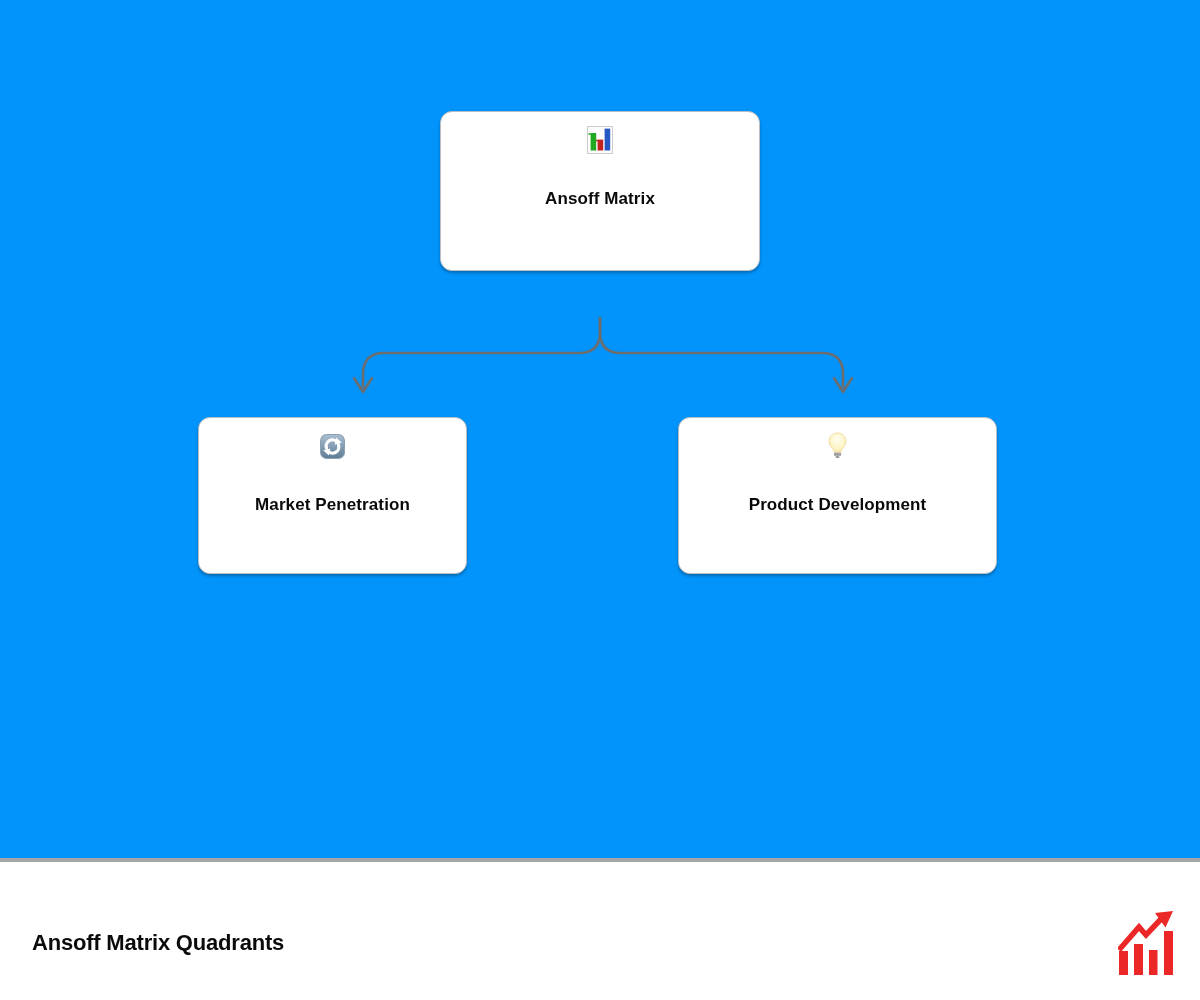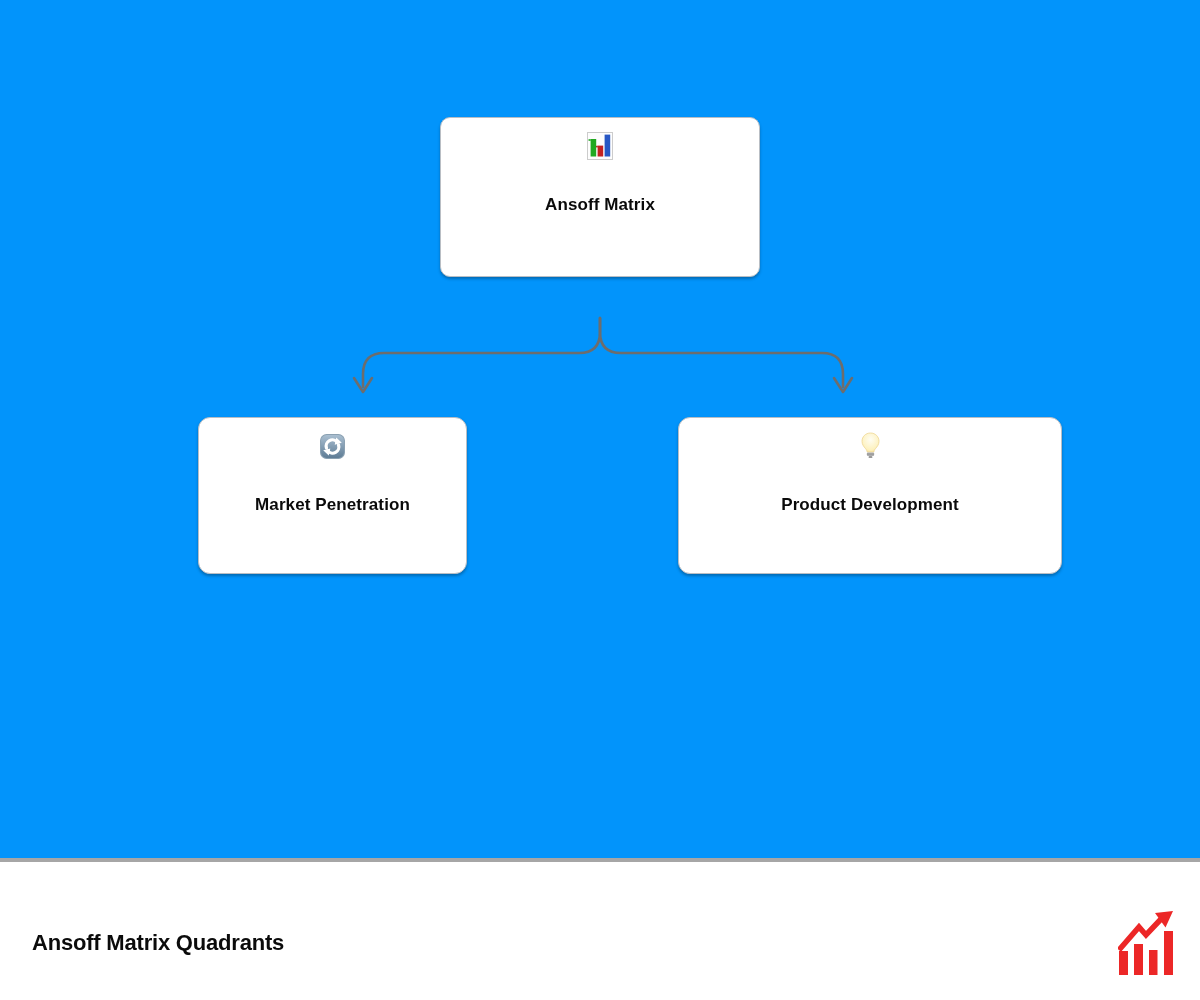--- a/index.html
+++ b/index.html
@@ -34,23 +34,23 @@
     background: #ffffff;
     border: 1px solid #b9bec4;
     border-radius: 12px;
     box-shadow: 0 2px 3px rgba(0,0,0,0.28);
     display: flex;
     flex-direction: column;
     align-items: center;
     box-sizing: border-box;
     cursor: pointer;
   }
-  .card-root  { left: 440px; top: 117px; width: 320px; height: 160px; border-radius: 10px; }
+  .card-root  { left: 440px; top: 111px; width: 320px; height: 160px; }
   .card-left  { left: 198px; top: 417px; width: 269px; height: 157px; }
-  .card-right { left: 678px; top: 417px; width: 384px; height: 157px; }
+  .card-right { left: 678px; top: 417px; width: 319px; height: 157px; }
   .card .icon {
     margin-top: 14px;
     height: 28px;
     display: flex;
     align-items: center;
     justify-content: center;
   }
   .card .label {
     margin-top: 35px;
     font-size: 17px;

